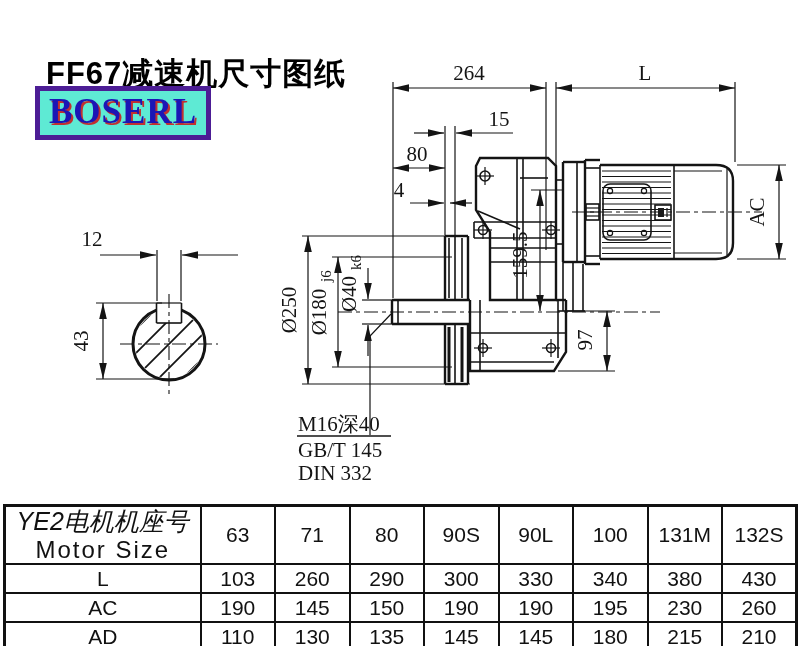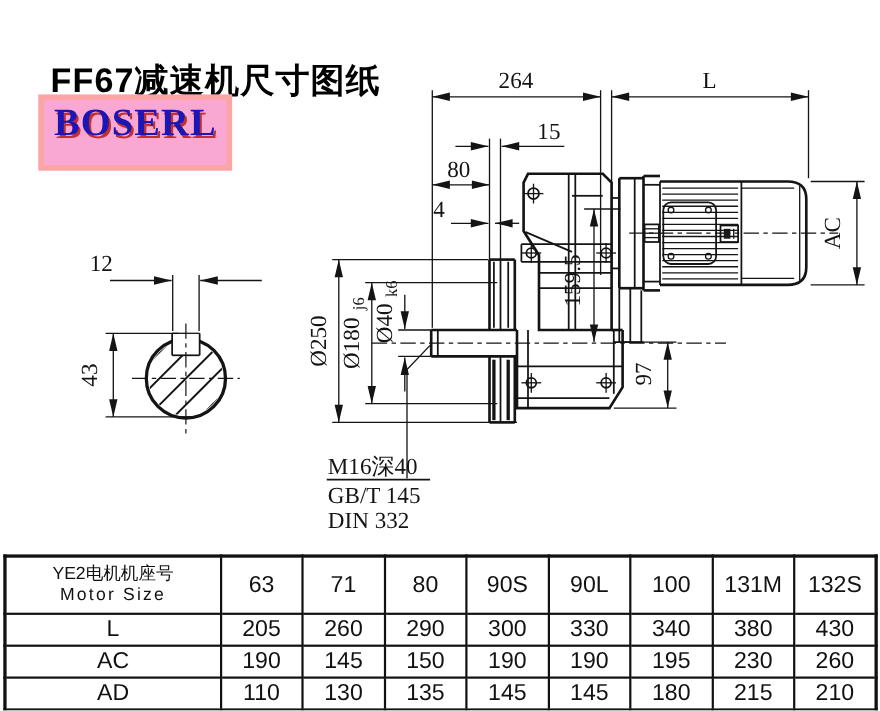--- a/index.html
+++ b/index.html
@@ -1,41 +1,41 @@
 <!DOCTYPE html>
 <html><head>
 <meta charset="utf-8">
 <style>
   html,body{margin:0;padding:0;background:#fff;}
   .stage{position:relative;width:800px;height:646px;background:#fff;overflow:hidden;
          font-family:"Liberation Sans",sans-serif;color:#111;}
   .title{position:absolute;left:46px;top:12px;font-size:31px;font-weight:900;
          letter-spacing:1px;color:#000;font-family:"Liberation Sans",sans-serif;margin-top:41px;}
-  .logo{position:absolute;left:35px;top:86px;border:5px solid #fca5a5;background:#f9a8d4;
-        padding:1px 9px 18px 9px;}
+  .logo{position:absolute;left:35px;top:86px;border:5px solid #4c1d95;background:#5eead4;
+        padding:1px 9px 3px 9px;}
   .logo span{font-family:"Liberation Serif",serif;font-size:35px;font-weight:bold;
         color:#1b16b5;text-shadow:2px 2px 0 #c03030;letter-spacing:1px;}
   svg{position:absolute;left:0;top:0;}
   svg text{font-family:"Liberation Serif",serif;font-size:21px;fill:#141414;}
   svg text.sub{font-size:15px;}
   .ol{stroke:#141414;stroke-width:2.4;fill:none;stroke-linejoin:miter;}
   .o2{stroke:#141414;stroke-width:1.6;fill:none;}
   .o3{stroke:#141414;stroke-width:3;fill:none;}
   .dim{stroke:#141414;stroke-width:1.2;fill:none;}
   .cl{stroke:#141414;stroke-width:1.1;fill:none;stroke-dasharray:14 4 4 4;}
   .hat{stroke:#141414;stroke-width:1.8;fill:none;}
   .tbl{position:absolute;left:3px;top:504px;width:795px;border-collapse:collapse;
        table-layout:fixed;background:#fff;}
   .tbl th,.tbl td{border:2px solid #111;text-align:center;vertical-align:middle;
        font-weight:normal;font-size:21px;color:#111;padding:0;}
   .tbl{border:3px solid #111;}
   .hdr{height:52px;line-height:1.15;}
   .drow td{height:27px;}
-  .hcn{font-size:16px;}
-  .hen{font-size:16px;letter-spacing:2px;}
+  .hcn{font-size:25px;font-style:italic;}
+  .hen{font-size:24px;letter-spacing:2px;}
 </style>
 </head>
 <body>
 
 <div class="stage">
 
   <div class="title">FF67减速机尺寸图纸</div>
 
   <div class="logo">
     <span>BOSERL</span>
@@ -299,21 +299,21 @@
       <th>71</th>
       <th>80</th>
       <th>90S</th>
       <th>90L</th>
       <th>100</th>
       <th>131M</th>
       <th>132S</th>
     </tr>
     <tr class="drow">
       <td>L</td>
-      <td>205</td>
+      <td>103</td>
       <td>260</td>
       <td>290</td>
       <td>300</td>
       <td>330</td>
       <td>340</td>
       <td>380</td>
       <td>430</td>
     </tr>
     <tr class="drow">
       <td>AC</td>

